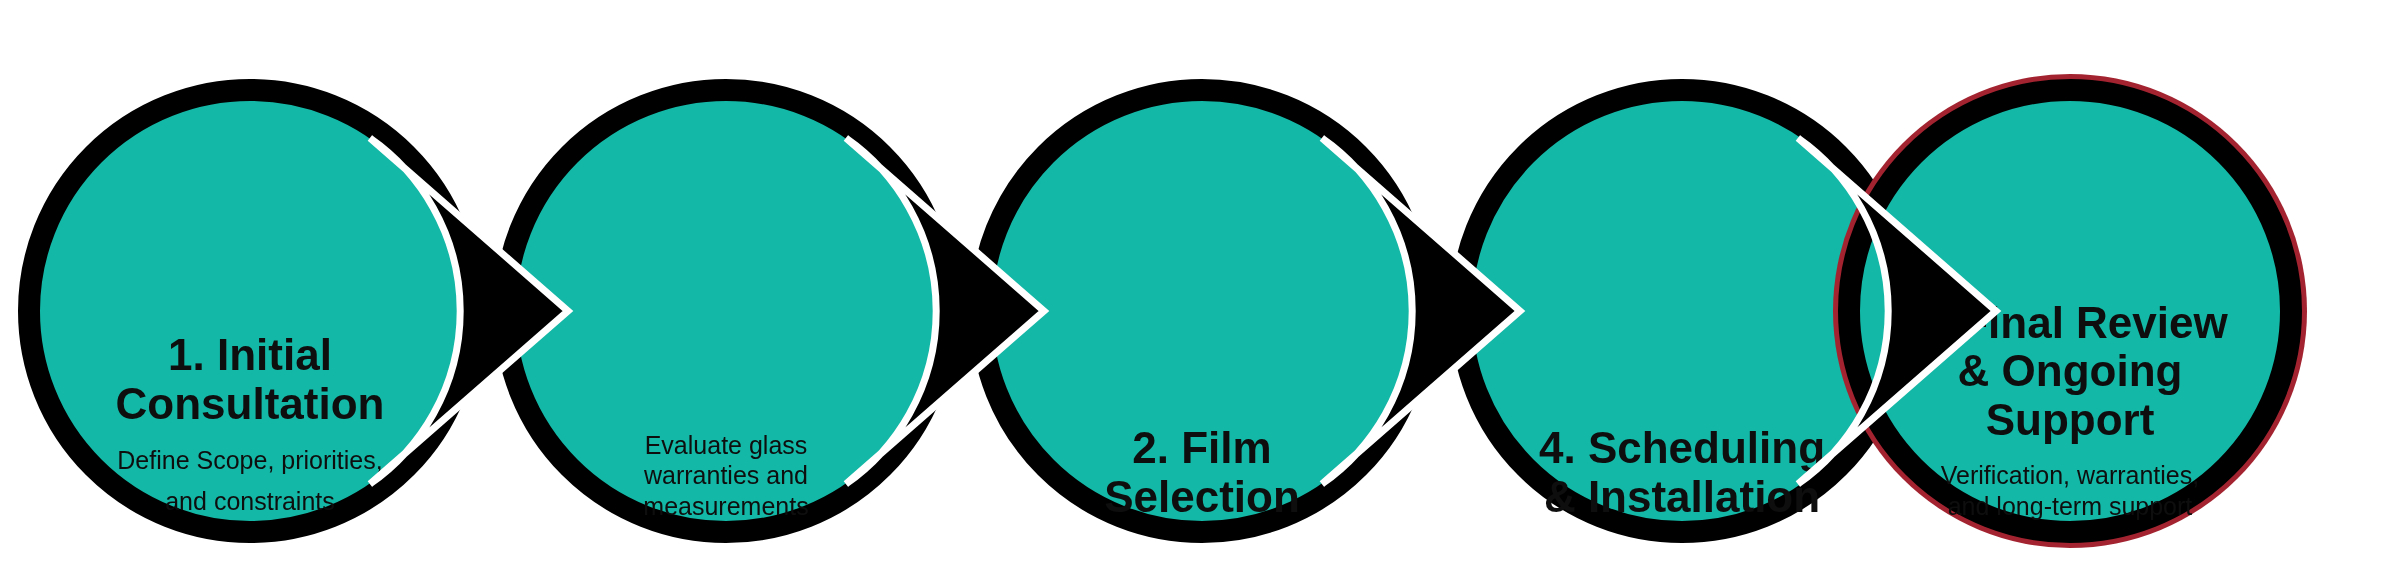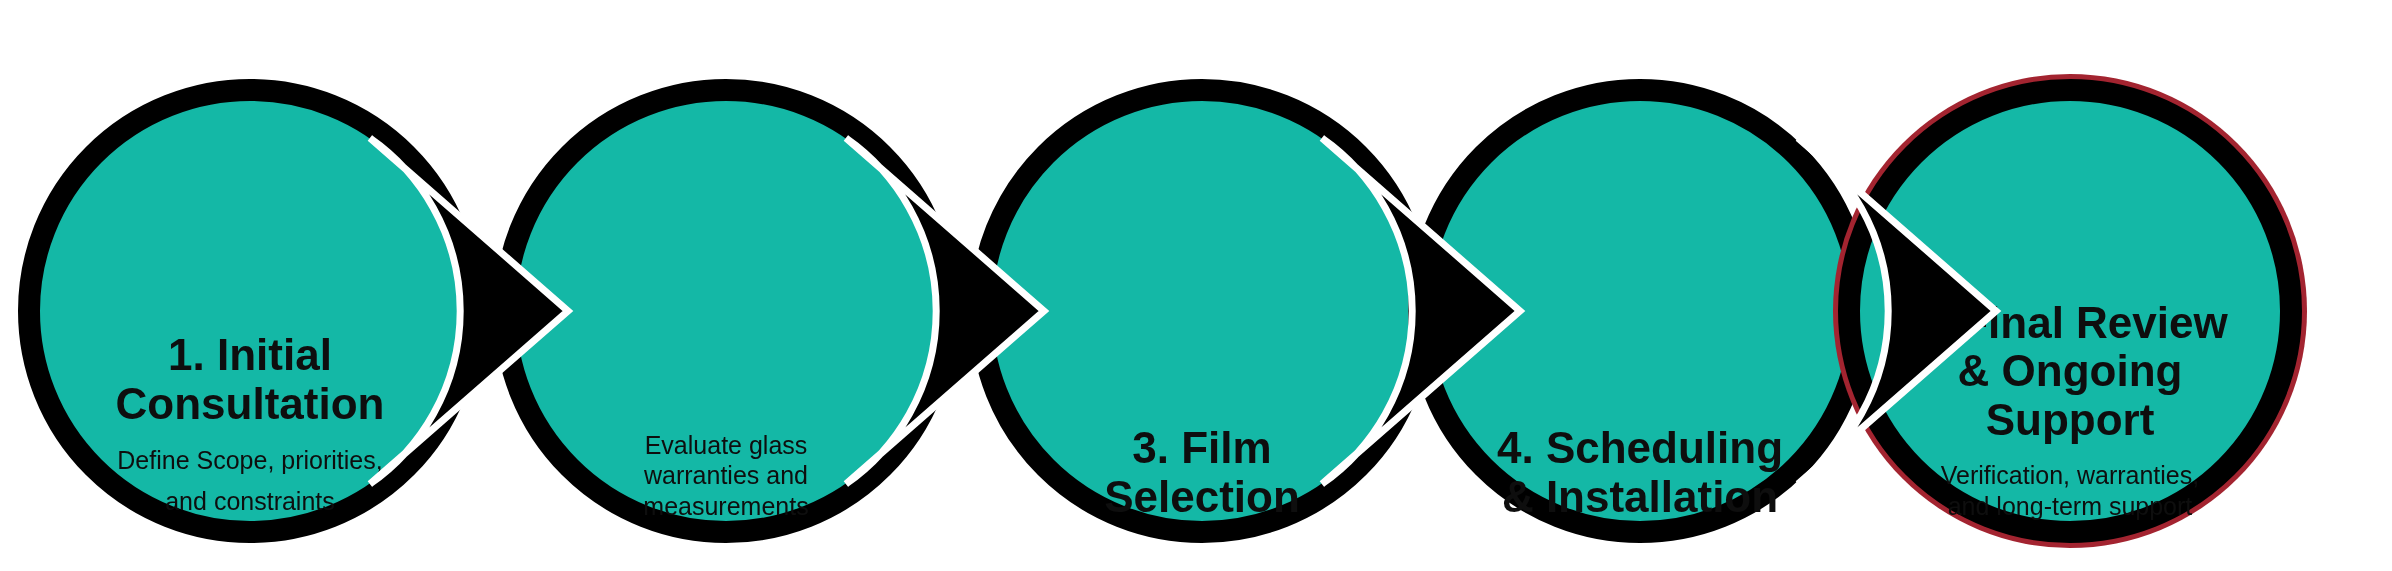--- a/index.html
+++ b/index.html
@@ -81,25 +81,25 @@
   </div>
       <div class="step" data-idx="1" style="left: 494px; border-color: rgb(0, 0, 0); color: rgb(14, 14, 14);">
     <div class="step-text">
       <div class="step-subtitle">Evaluate glass
 warranties and
 measurements</div>
     </div>
   </div>
       <div class="step" data-idx="2" style="left: 970px; border-color: rgb(0, 0, 0); color: rgb(14, 14, 14);">
     <div class="step-text">
-      <div class="step-title">3. Film
+      <div class="step-title">2. Film
 Selection</div>
     </div>
   </div>
-      <div class="step" data-idx="3" style="left: 1408px; border-color: rgb(0, 0, 0); color: rgb(14, 14, 14);">
+      <div class="step" data-idx="3" style="left: 1450px; border-color: rgb(0, 0, 0); color: rgb(14, 14, 14);">
     <div class="step-text">
       <div class="step-title">4. Scheduling
 &amp; Installation</div>
     </div>
   </div>
       <div class="step" data-idx="4" style="left: 1838px; border-color: rgb(0, 0, 0); color: rgb(14, 14, 14); box-shadow: rgb(163, 36, 48) 0px 0px 0px 5px;">
     <div class="step-text">
       <div class="step-title">5. Final Review
 &amp; Ongoing
 Support</div>

